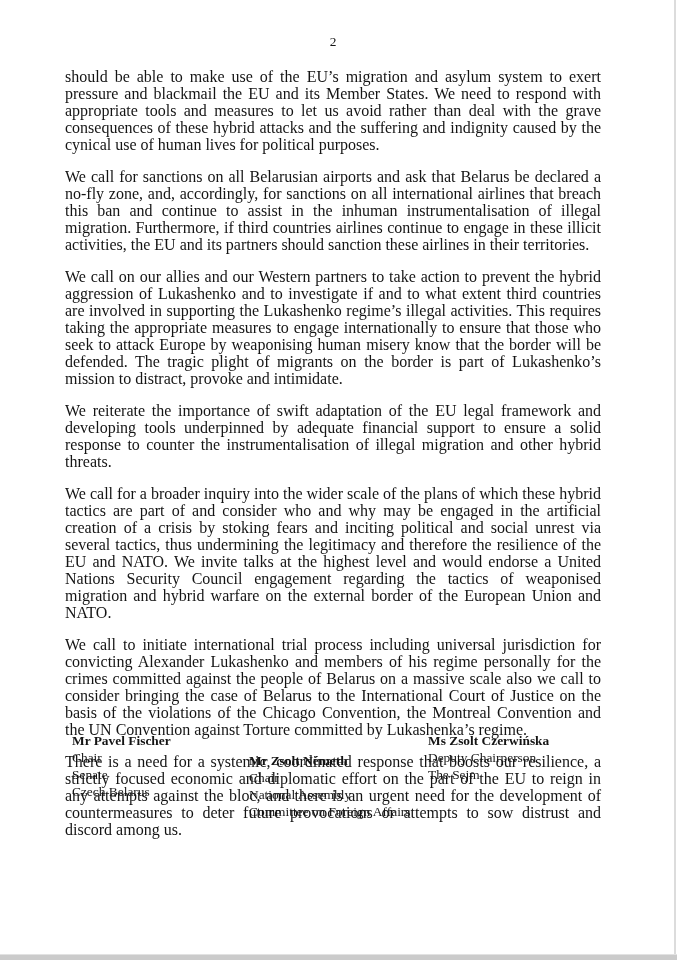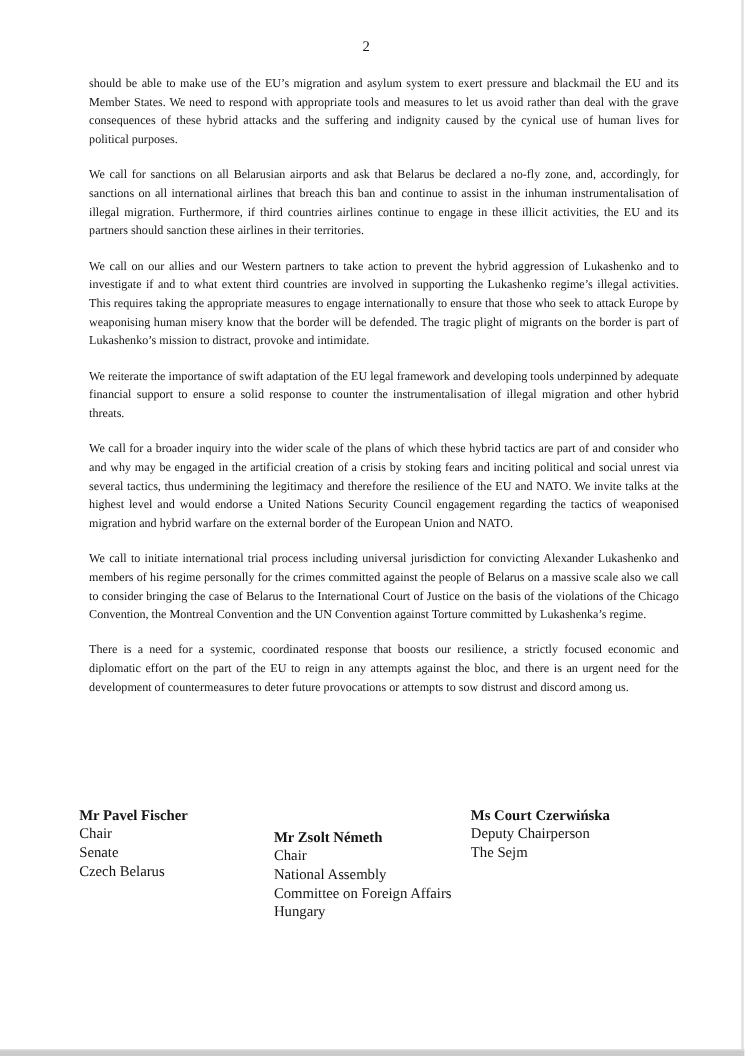--- a/index.html
+++ b/index.html
@@ -29,23 +29,23 @@
     top: 33px;
     left: 65px;
     width: 536px;
     text-align: center;
     font-size: 13.4px;
     line-height: 17px;
   }
   .body-text {
     position: absolute;
     top: 68px;
-    left: 81px;
+    left: 65px;
     width: 536px;
-    font-size: 11px;
+    font-size: 16px;
     line-height: 17px;
     text-align: justify;
   }
   .para {
     margin: 0 0 15px 0;
   }
   .signatures {
     position: absolute;
     top: 732px;
     left: 72px;
@@ -99,25 +99,24 @@
       <div class="sig-line">Chair</div>
       <div class="sig-line">Senate</div>
       <div class="sig-line">Czech Belarus</div>
     </div>
 
     <div class="sig-col sig-col-2">
       <div class="sig-name">Mr Zsolt Németh</div>
       <div class="sig-line">Chair</div>
       <div class="sig-line">National Assembly</div>
       <div class="sig-line">Committee on Foreign Affairs</div>
-      <div class="sig-line">Hungary</div>
     </div>
 
     <div class="sig-col sig-col-3">
-      <div class="sig-name">Ms Court Czerwińska</div>
+      <div class="sig-name">Ms Zsolt Czerwińska</div>
       <div class="sig-line">Deputy Chairperson</div>
       <div class="sig-line">The Sejm</div>
     </div>
 
   </div>
 
   <div class="page-edge-right"></div>
   <div class="bottom-strip"></div>
 
 </div>

